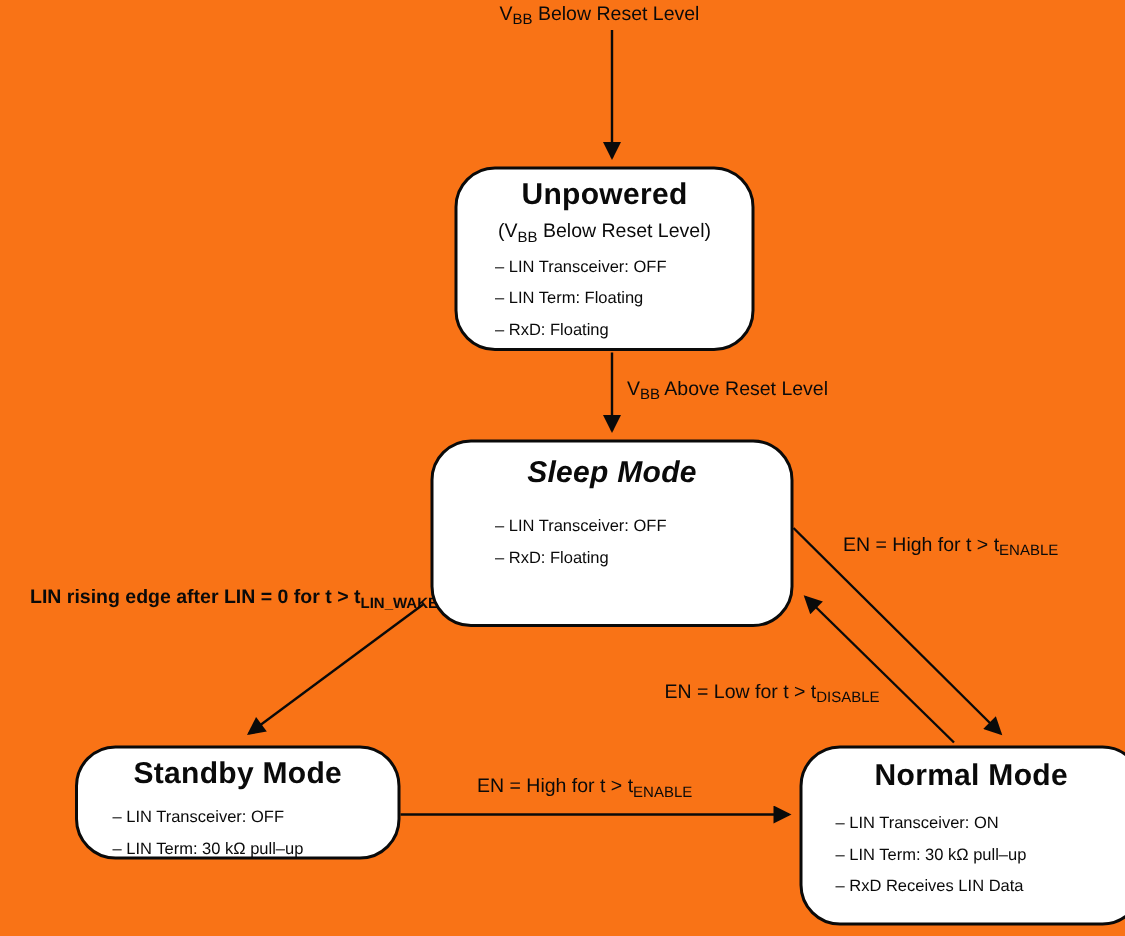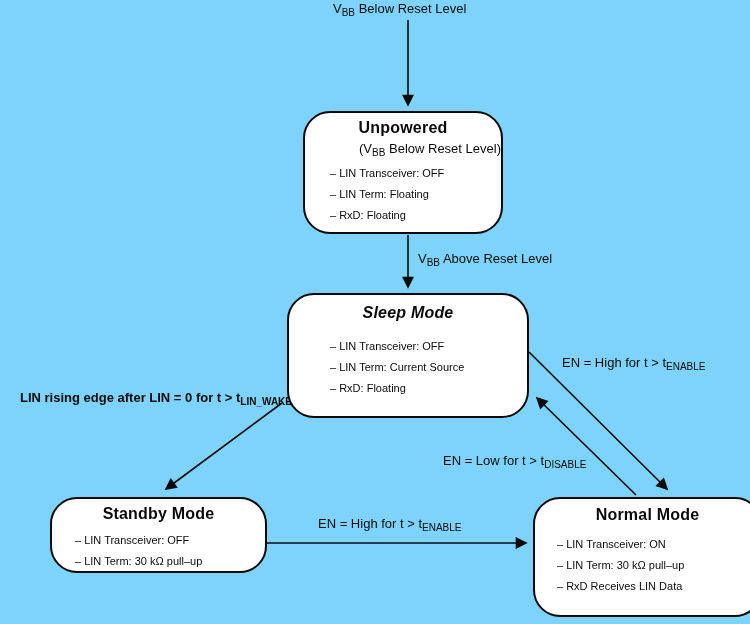--- a/index.html
+++ b/index.html
@@ -4,21 +4,21 @@
 <style>
   html, body {
     margin: 0;
     padding: 0;
     background: #ffffff;
   }
   #canvas {
     position: relative;
     width: 750px;
     height: 624px;
-    background: #7dd3fc;
+    background: #f97316;
     font-family: "Liberation Sans", sans-serif;
     color: #0a0a0a;
     overflow: hidden;
   }
   #arrow-layer {
     position: absolute;
     left: 0; top: 0;
     width: 750px; height: 624px;
   }
   #arrow-layer line {
@@ -26,28 +26,28 @@
     stroke-width: 1.6;
   }
   .state {
     position: absolute;
     box-sizing: border-box;
     border: 2px solid #0a0a0a;
     border-radius: 27px;
     background: #ffffff;
   }
   .state .title {
-    font-size: 16px;
+    font-size: 20px;
     font-weight: bold;
     text-align: center;
     letter-spacing: 0.2px;
   }
   .state .subtitle {
     font-size: 13px;
-    text-align: right;
+    text-align: center;
     margin-top: 4px;
   }
   .state .items {
     font-size: 11px;
     line-height: 21px;
     white-space: nowrap;
   }
   #state-unpowered { left: 303px; top: 111px; width: 200px; height: 123px; }
   #state-unpowered .title { margin-top: 6px; }
   #state-unpowered .items { margin: 7px 0 0 25px; }
@@ -131,21 +131,20 @@
       <div>– LIN Transceiver: OFF</div>
       <div>– LIN Term: Floating</div>
       <div>– RxD: Floating</div>
     </div>
   </div>
 
   <div class="state" id="state-sleep">
     <div class="title">Sleep Mode</div>
     <div class="items">
       <div>– LIN Transceiver: OFF</div>
-      <div>– LIN Term: Current Source</div>
       <div>– RxD: Floating</div>
     </div>
   </div>
 
   <div class="state" id="state-standby">
     <div class="title">Standby Mode</div>
     <div class="items">
       <div>– LIN Transceiver: OFF</div>
       <div>– LIN Term: 30 kΩ pull–up</div>
     </div>

